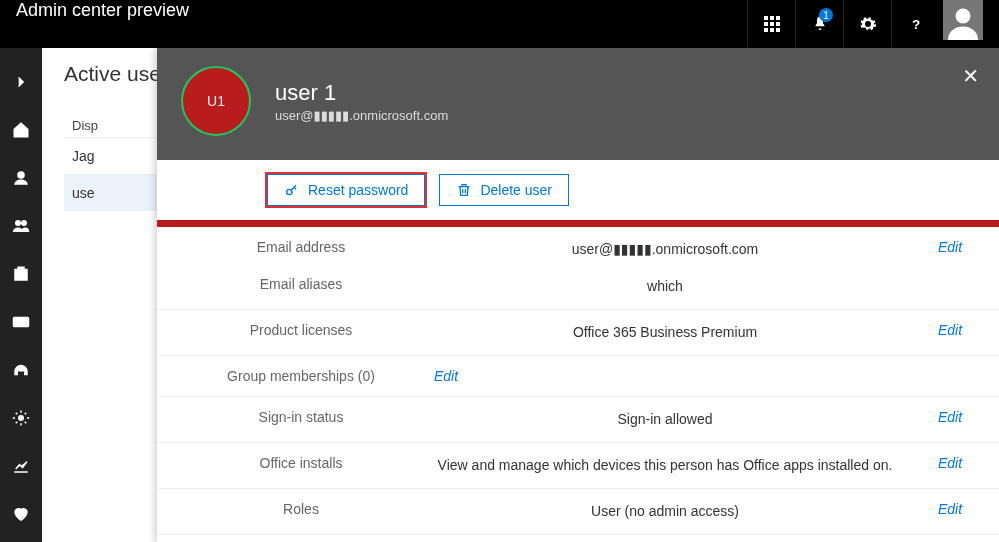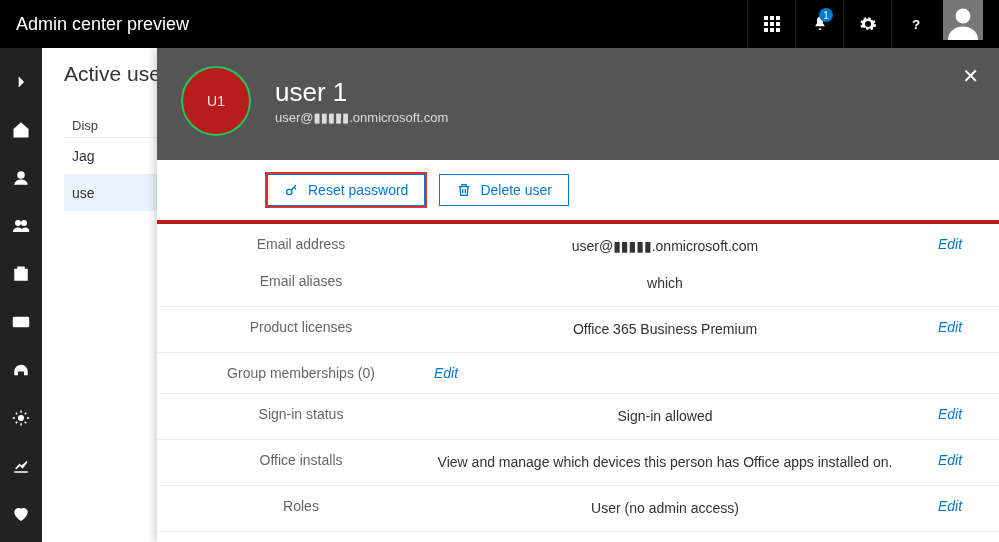--- a/index.html
+++ b/index.html
@@ -1,18 +1,18 @@
 <!DOCTYPE html>
 <html><head>
   <meta charset="utf-8">
   <style>
     * { margin: 0; padding: 0; box-sizing: border-box; font-family: 'Segoe UI', Tahoma, sans-serif; }
     body { width: 999px; height: 542px; overflow: hidden; background: #fff; position: relative; }
     
-    .topbar { height: 48px; background: #000; color: #fff; display: flex; align-items: center; padding: 0 16px; }
+    .topbar { height: 48px; background: #000; color: #fff; display: flex; align-items: flex-start; padding: 0 16px; }
     .topbar-title { font-size: 18px; font-weight: 300; flex: 1; }
     .topbar-icons { display: flex; height: 100%; }
     .topbar-icon { width: 48px; height: 48px; display: flex; align-items: center; justify-content: center; cursor: pointer; border-left: 1px solid #222; position: relative; }
     .topbar-icon svg { fill: #fff; }
     .badge { position: absolute; top: 8px; right: 10px; background: #0078d4; color: #fff; border-radius: 50%; width: 14px; height: 14px; font-size: 10px; display: flex; align-items: center; justify-content: center; }
     .avatar-top { width: 40px; height: 40px; background: #777; margin-left: 4px; display:flex; align-items:flex-end; justify-content:center; overflow:hidden;}
     .avatar-top svg { fill:#fff; width:36px; height:36px;}
     
     .main { display: flex; height: calc(100% - 48px); }
     
@@ -24,25 +24,25 @@
     .page-title { font-size: 21px; font-weight: 300; color: #333; margin-bottom: 16px; }
     .add-user-btn { border: 1px solid #0078d4; color: #0078d4; background: #fff; padding: 6px 14px; font-size: 14px; cursor: pointer; }
     .table-hdr { margin-top: 28px; font-size: 13px; color: #444; padding: 4px 8px; }
     .table-row { padding: 10px 8px; font-size: 14px; color: #333; border-top: 1px solid #eee; }
     .table-row.sel { background: #eaf3fb; }
     
     .panel { position: absolute; top: 48px; left: 157px; right: 0; bottom: 0; background: #fff; box-shadow: -2px 0 8px rgba(0,0,0,0.2); display: flex; flex-direction: column; }
     
     .panel-header { background: #555; color: #fff; padding: 18px 24px 24px 24px; display: flex; align-items: center; position: relative; }
     .user-circle { width: 70px; height: 70px; border: 2px solid #22c55e; border-radius: 50%; background: #b91c1c; display: flex; align-items: center; justify-content: center; font-size: 14px; color: #eee; margin-right: 24px; }
-    .user-name { font-size: 26px; font-weight: 300; }
+    .user-name { font-size: 22px; font-weight: 300; }
     .user-email { font-size: 13px; color: #ddd; margin-top: 2px; }
     .close-btn { position: absolute; top: 16px; right: 20px; cursor: pointer; font-size: 20px; color: #fff; }
     
-    .panel-actions { padding: 14px 32px 14px 110px; display: flex; gap: 14px; border-bottom: 4px solid #b91c1c; }
+    .panel-actions { padding: 14px 32px 14px 110px; display: flex; gap: 14px; border-bottom: 7px solid #b91c1c; }
     .action-btn { border: 1px solid #0078d4; color: #0078d4; background: #fff; padding: 7px 16px; font-size: 14px; cursor: pointer; display: flex; align-items: center; gap: 8px; }
     .action-btn.highlight { outline: 2px solid #e03030; outline-offset: 0; }
     .action-btn svg { stroke: #0078d4; fill: none; }
     
     .panel-body { flex: 1; overflow-y: auto; text-align: center; }
     .detail-row { display: flex; padding: 12px 24px; border-bottom: 1px solid #eee; font-size: 14px; align-items: flex-start; }
     .detail-row.noborder { border-bottom: none; padding-bottom: 4px; }
     .detail-label { width: 240px; color: #666; flex-shrink: 0; }
     .detail-value { flex: 1; color: #333; padding-right: 16px; line-height: 1.5; }
     .edit-link { color: #0078d4; cursor: pointer; font-size: 14px; width: 50px; flex-shrink: 0; font-style: italic; }

